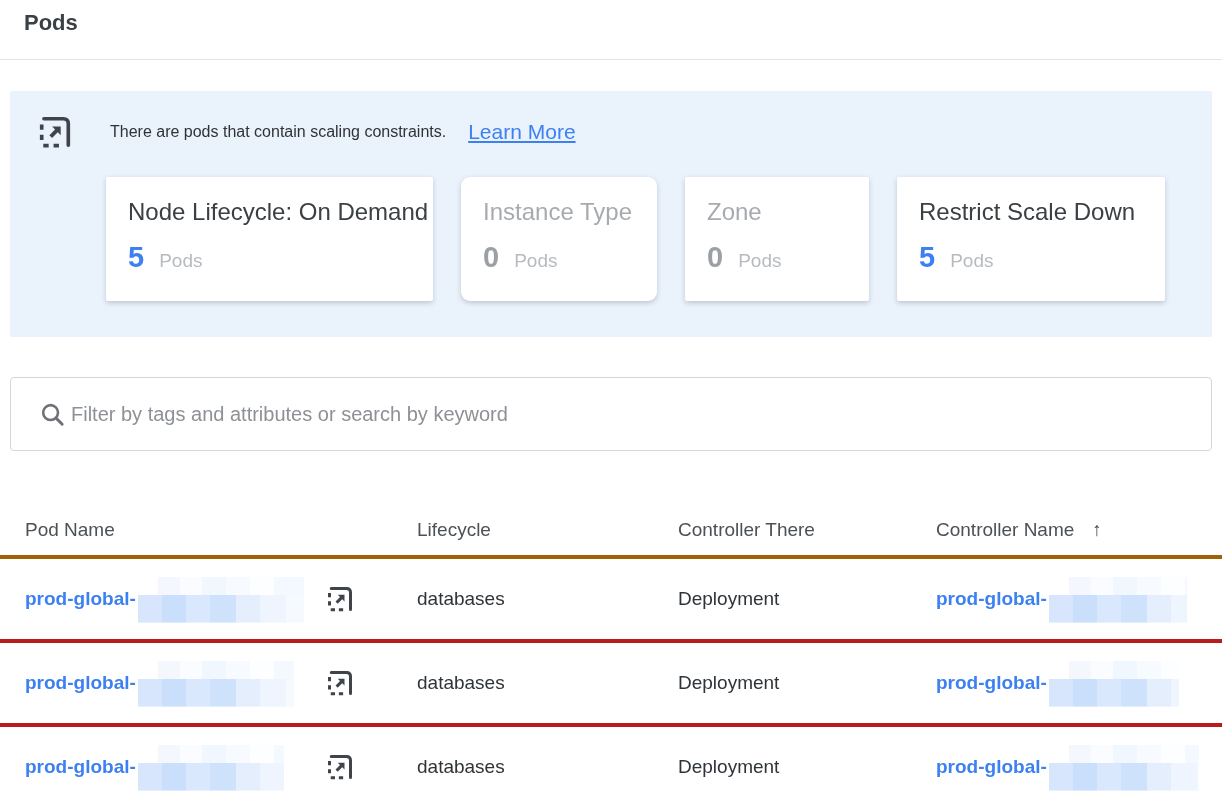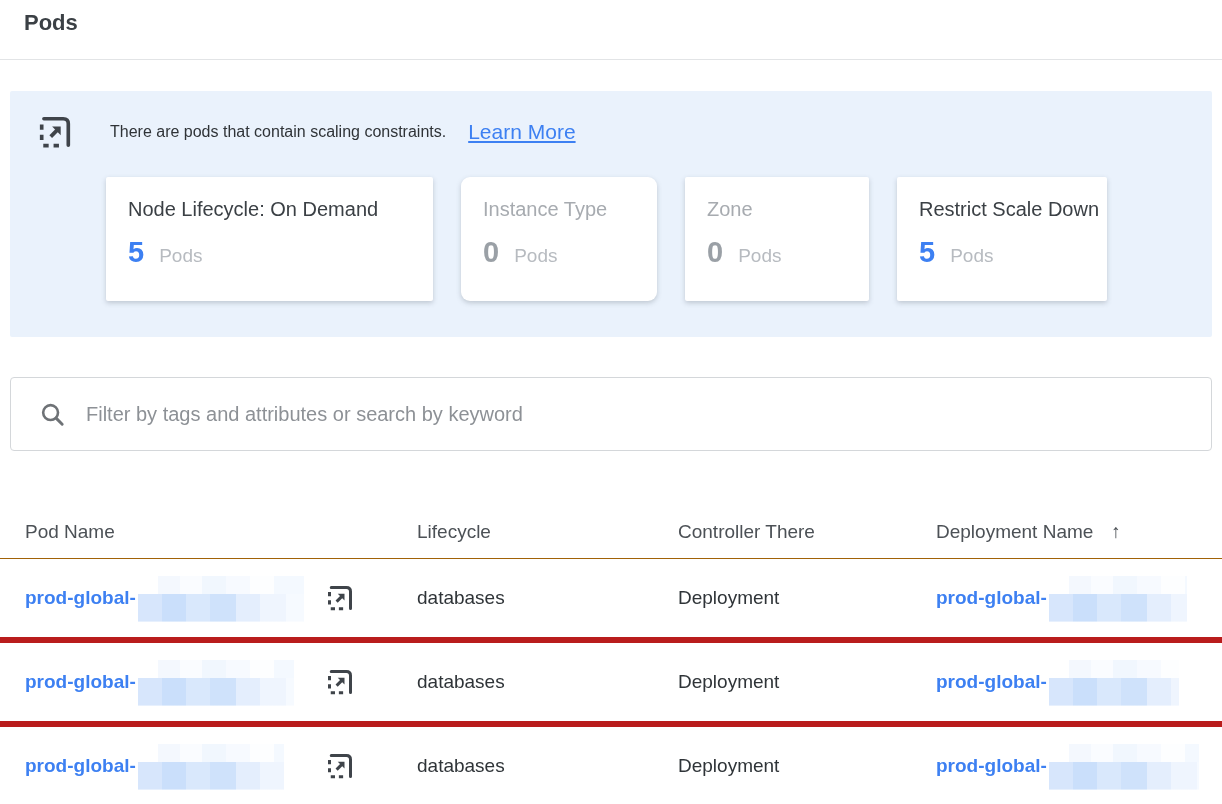--- a/index.html
+++ b/index.html
@@ -35,54 +35,54 @@
   
   .cards { display: flex; margin: 26px 0 0 96px; }
   .card {
     background: #ffffff; border-radius: 2px; height: 124px;
     box-shadow: 0 2px 5px rgba(80, 90, 100, 0.28);
     padding: 21px 22px; margin-right: 28px; cursor: pointer;
   }
   .card-1 { width: 327px; }
   .card-2 { width: 196px; border-radius: 9px; }
   .card-3 { width: 184px; }
-  .card-4 { width: 210px; margin-right: 0; }
-  .card-title { font-size: 20px; color: #3b4045; white-space: nowrap; }
+  .card-4 { width: 268px; margin-right: 0; }
+  .card-title { font-size: 24px; color: #3b4045; white-space: nowrap; }
   .card-count { margin-top: 15px; display: flex; align-items: baseline; }
   .card-count .count { font-size: 29px; font-weight: 700; color: #3d80f2; }
   .card-count .unit { font-size: 19px; color: #b7bbc0; margin-left: 15px; }
   .card.inactive .card-title { color: #a7abb0; }
   .card.inactive .count { color: #9aa0a6; }
 
   
   .search-bar {
     margin: 40px 10px 0 10px; height: 74px;
     border: 1px solid #d4d7da; border-radius: 4px; background: #fff;
     display: flex; align-items: center; padding-left: 28px;
   }
   .search-icon { width: 27px; height: 27px; flex: 0 0 27px; }
   .search-input {
     flex: 1; border: none; outline: none; background: transparent;
-    margin-left: 20px; font-size: 20px; color: #33373c;
+    margin-left: 5px; font-size: 20px; color: #33373c;
     font-family: "Liberation Sans", "DejaVu Sans", sans-serif;
   }
   .search-input::placeholder { color: #8d9196; opacity: 1; }
 
   
   .pods-table { width: 100%; }
   .tr {
     display: grid;
     grid-template-columns: 300px 92px 261px 258px 1fr;
     padding-left: 25px; align-items: center;
   }
-  .thead { padding-top: 54px; height: 108px; border-bottom: 1px solid #a16207; }
+  .thead { padding-top: 54px; height: 108px; border-bottom: 4px solid #a16207; }
   .th { font-size: 19px; color: #4c5156; cursor: pointer; white-space: nowrap; }
   .th-pod { grid-column: 1 / 3; }
   .sort-arrow { display: inline-block; margin-left: 18px; font-size: 19px; color: #4c5156; }
-  .row { height: 84px; border-bottom: 6px solid #b91c1c; }
+  .row { height: 84px; border-bottom: 4px solid #b91c1c; }
   .cell { font-size: 19px; color: #2f3438; }
   .link-cell { display: flex; align-items: center; cursor: pointer; }
   .blue-link { font-size: 19px; font-weight: 700; color: #3d80f2; white-space: nowrap; }
   .scaleout-btn { width: 30px; height: 30px; cursor: pointer; }
   .scaleout-btn svg { width: 30px; height: 30px; display: block; }
 
   
   .redact {
     display: inline-block; height: 46px; margin-left: 2px;
     transform: translateY(1px);
@@ -158,21 +158,21 @@
   <input class="search-input" type="text" placeholder="Filter by tags and attributes or search by keyword" style="">
 </div>
 
 <div class="pods-table">
 
   <div class="tr thead">
     <div class="th th-pod">Pod Name</div>
     <div class="th">Lifecycle</div>
     <div class="th">Controller There</div>
     <div class="th">
-      <span>Deployment Name</span><span class="sort-arrow">↑</span>
+      <span>Controller Name</span><span class="sort-arrow">↑</span>
     </div>
   </div>
 
   <div class="tr row">
     <div class="cell link-cell">
       <span class="blue-link">prod-global-</span>
         <span class="redact" style="width:166px"></span>
     </div>
     <div class="cell">
       <span class="scaleout-btn">

